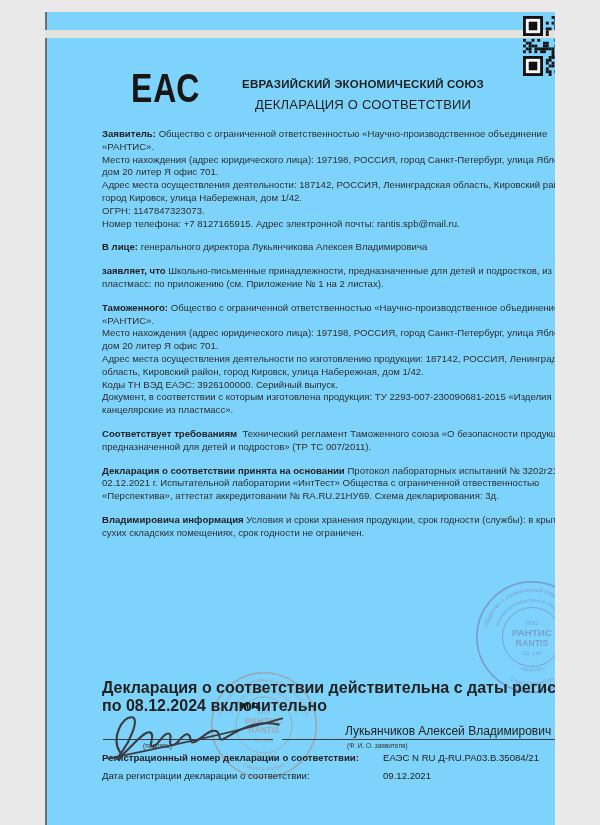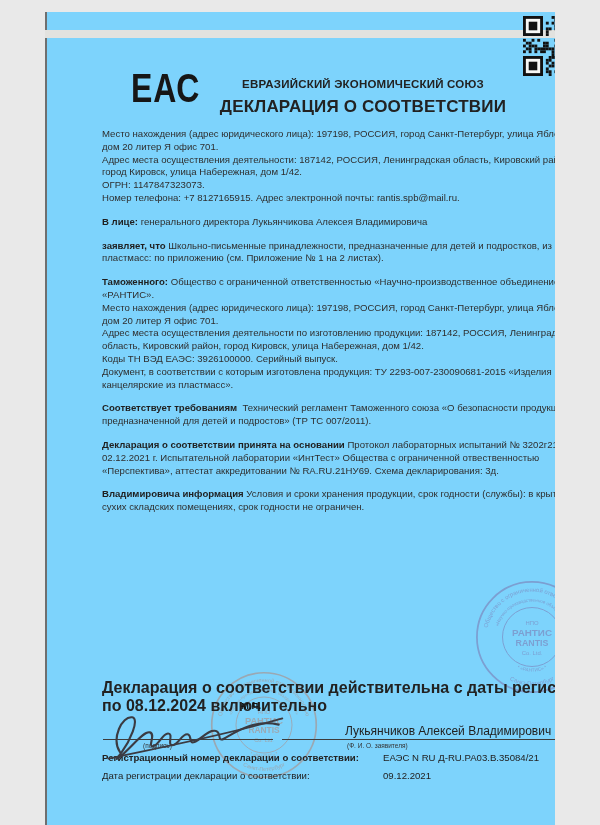--- a/index.html
+++ b/index.html
@@ -12,21 +12,21 @@
   .edge-left{position:absolute;left:0;top:0;width:2px;height:100%;background:#6f6f6f;}
   .top-shadow{position:absolute;left:0;top:18px;width:100%;height:8px;background:#e2e2df;}
   .right-line{position:absolute;left:581px;top:95px;width:1px;height:690px;background:#d6d6d4;}
   .artifact-line{position:absolute;left:554px;top:18px;width:46px;height:3px;background:#8d8d8d;
     border-radius:2px;transform:rotate(33deg);opacity:.85;}
   
   .eac{position:absolute;left:86px;top:54px;font-weight:800;font-size:40px;line-height:44px;
     letter-spacing:1px;color:#161616;transform:scaleX(.80);transform-origin:left top;}
   .titles{position:absolute;left:90px;top:66px;width:456px;text-align:center;}
   .title1{font-weight:bold;font-size:11.5px;letter-spacing:.2px;color:#222;}
-  .title2{font-weight:bold;font-size:17px;letter-spacing:.2px;color:#222;margin-top:7px;}
+  .title2{font-weight:normal;font-size:13px;letter-spacing:.2px;color:#222;margin-top:7px;}
   #qr{position:absolute;left:478px;top:4px;width:60px;height:60px;}
   
   #content{position:absolute;left:57px;top:116px;width:492px;font-size:9.6px;line-height:12.8px;}
   .para{margin:0 0 11px 0;}
   .para b{color:#1f1f1f;}
   
   .validity{position:absolute;left:57px;top:667px;width:520px;font-size:16px;font-weight:bold;color:#222;z-index:4;}
   .stamp{position:absolute;z-index:1;}
   .stamp-blue{left:428px;top:566px;width:118px;height:118px;}
   .stamp-grey{left:163px;top:657px;width:112px;height:112px;}
@@ -177,20 +177,21 @@
         <rect x="40" y="0" width="20" height="20" fill="#111"></rect>
     <rect x="42.85714285714286" y="2.857142857142857" width="14.285714285714286" height="14.285714285714286" fill="#f7f7f5"></rect>
     <rect x="45.714285714285715" y="5.714285714285714" width="8.571428571428571" height="8.571428571428571" fill="#111"></rect>
         <rect x="0" y="40" width="20" height="20" fill="#111"></rect>
     <rect x="2.857142857142857" y="42.85714285714286" width="14.285714285714286" height="14.285714285714286" fill="#f7f7f5"></rect>
     <rect x="5.714285714285714" y="45.714285714285715" width="8.571428571428571" height="8.571428571428571" fill="#111"></rect>
       </svg></div>
 
   <div id="content">
       <div class="para">
+        <div><b>Заявитель:</b> Общество с ограниченной ответственностью «Научно-производственное объединение «РАНТИС».</div>
         <div>Место нахождения (адрес юридического лица): 197198, РОССИЯ, город Санкт-Петербург, улица Яблочкова дом 20 литер Я офис 701.</div>
         <div>Адрес места осуществления деятельности: 187142, РОССИЯ, Ленинградская область, Кировский район, город Кировск, улица Набережная, дом 1/42.</div>
         <div>ОГРН: 1147847323073.</div>
         <div>Номер телефона: +7 8127165915. Адрес электронной почты: rantis.spb@mail.ru.</div>
       </div>
       <div class="para">
         <div><b>В лице:</b> генерального директора Лукьянчикова Алексея Владимировича</div>
       </div>
       <div class="para">
         <div><b>заявляет, что</b> Школьно-письменные принадлежности, предназначенные для детей и подростков, из пластмасс: по приложению (см. Приложение № 1 на 2 листах).</div>

